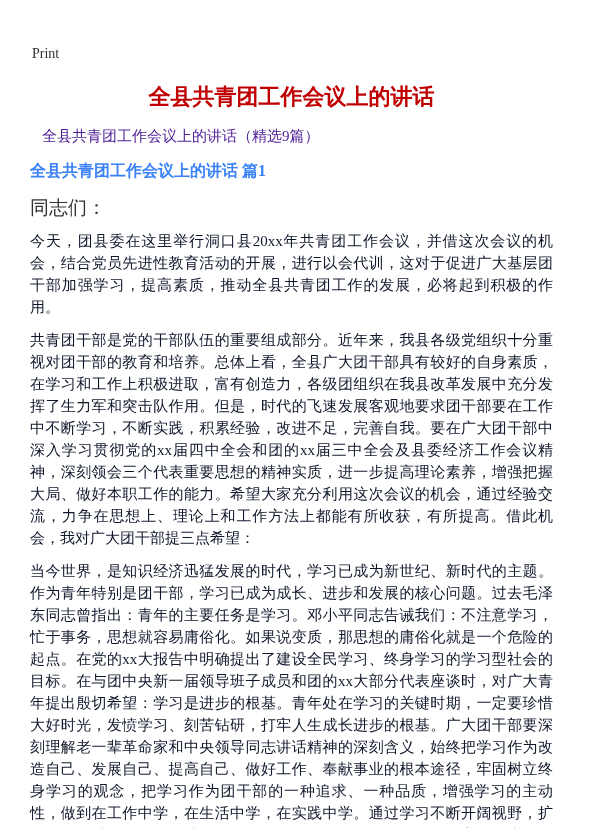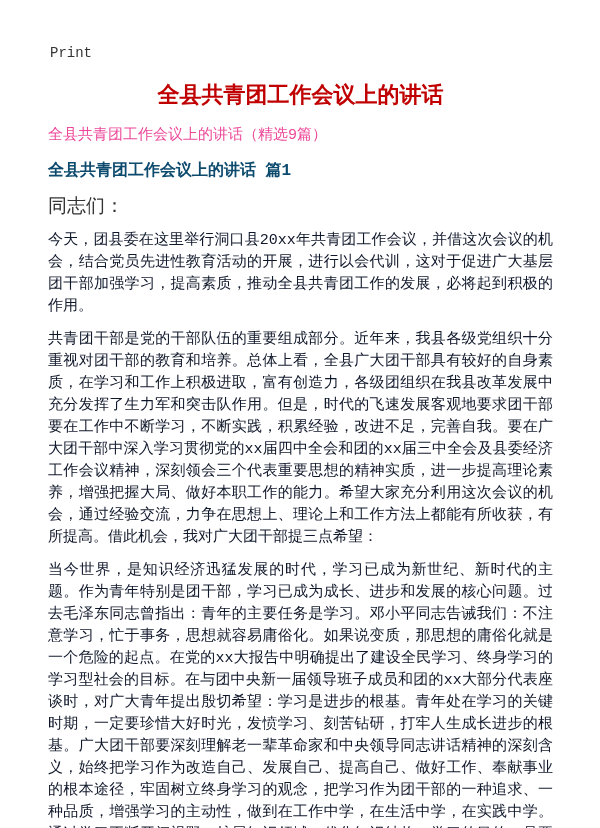--- a/index.html
+++ b/index.html
@@ -11,52 +11,51 @@
     width: 600px;
     height: 828px;
     overflow: hidden;
     font-family: "Liberation Serif", "DejaVu Serif", serif;
     color: #333333;
   }
   .page {
     box-sizing: border-box;
     width: 600px;
     height: 676px;
-    padding: 44px 47px 30px 48px;
+    padding: 44px 47px 30px 30px;
     background: #ffffff;
-    font-family: Liberation Mono, monospace;
   }
   .print-link {
     font-size: 14px;
     line-height: 16px;
     color: #333333;
     display: inline-block;
     cursor: pointer;
     margin: 0 0 0 2px;
   }
   h1.doc-title {
     font-size: 22px;
     line-height: 26px;
     font-weight: bold;
     text-align: center;
     color: #c00000; 
     margin: 22px 0 16px 0;
   }
   p.doc-subtitle {
     font-size: 15px;
     line-height: 20px;
-    margin: 0 0 15px 0;
-    color: #ec4899;
+    margin: 0 0 15px 12px;
+    color: #4c1d95;
   }
   h2.section-heading {
     font-size: 16px;
     line-height: 20px;
     font-weight: bold;
     margin: 0 0 16px 0;
-    color: #0c4a6e;
+    color: #3b82f6;
   }
   p.salutation {
     font-size: 19px;
     line-height: 21px;
     margin: 0 0 12px 0;
   }
   #paragraph-list p.para {
     font-size: 15px;
     line-height: 22px;
     margin: 4px 0 11px 0;

